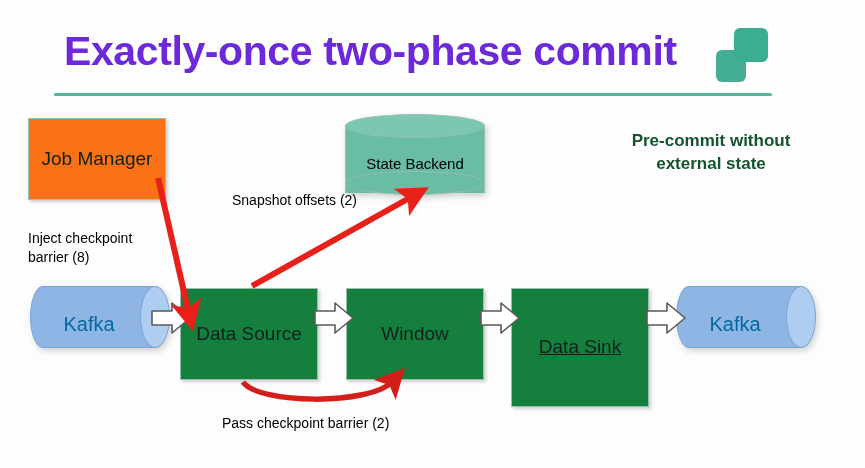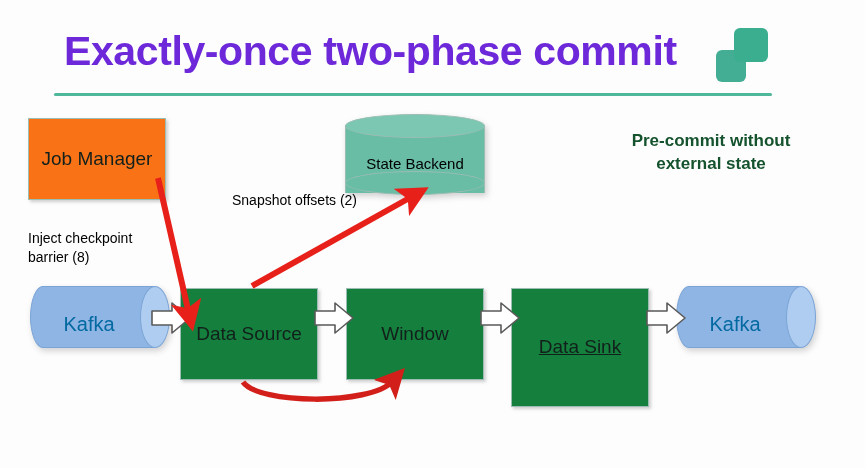--- a/index.html
+++ b/index.html
@@ -214,14 +214,15 @@
     <line x1="158" y1="178" x2="189" y2="314" stroke="#e8201a" stroke-width="6" marker-end="url(#rhead)"></line>
 
     <line x1="252" y1="286" x2="413" y2="196" stroke="#e8201a" stroke-width="6" marker-end="url(#rhead)"></line>
 
     <path d="M 243 382 C 258 404, 370 406, 393 381" fill="none" stroke="#d31f1a" stroke-width="5.5" marker-end="url(#rhead2)"></path>
   </svg>
 
   <div class="ann ann-inject">Inject checkpoint
 barrier (8)</div>
   <div class="ann ann-snapshot">Snapshot offsets (2)</div>
+  <div class="ann ann-pass">Pass checkpoint barrier (2)</div>
 
 </div>
 
 </body></html>

